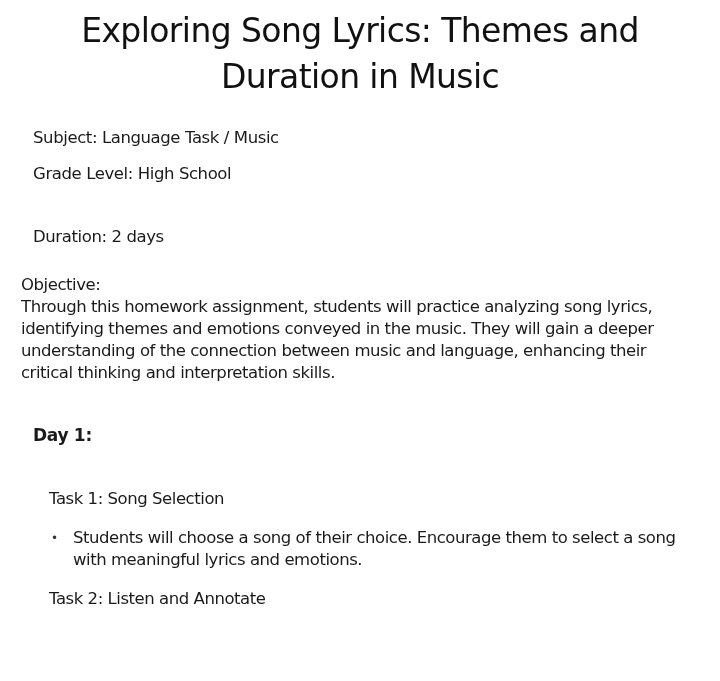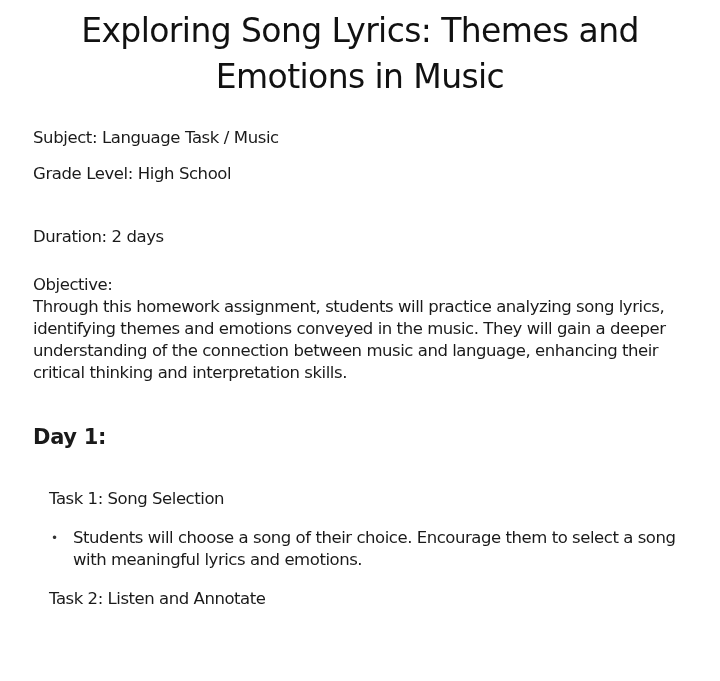--- a/index.html
+++ b/index.html
@@ -11,44 +11,44 @@
   .title {
     position:absolute; left:0; top:8px; width:720px;
     text-align:center; font-size:33px; line-height:46px;
     letter-spacing:-0.6px; color:#111; font-weight:normal; margin:0;
   }
   .meta {
     position:absolute; left:33px; font-size:16.5px; line-height:20px;
     letter-spacing:-0.4px; margin:0;
   }
   .objective {
-    position:absolute; left:33px; top:274px; width:670px;
+    position:absolute; left:21px; top:274px; width:670px;
     font-size:16.5px; line-height:22px; letter-spacing:-0.45px; margin:0;
   }
   .day {
-    position:absolute; left:33px; top:425px; font-size:21px;
+    position:absolute; left:33px; top:425px; font-size:17px;
     font-weight:bold; letter-spacing:-0.3px; margin:0;
   }
   .tasks {
     position:absolute; left:33px; top:472px; width:680px;
     font-size:16.5px; line-height:22.5px; letter-spacing:-0.45px;
   }
   .task-title { margin:16px; }
   ul.bullets { list-style:none; margin:0; padding:0 0 0 40px; }
   ul.bullets li { position:relative; margin:0; }
   ul.bullets li::before {
     content:"\2022"; position:absolute; left:-22px; top:0; font-size:12px; color:#333;
   }
 </style>
 </head>
 <body>
 
 <h1 class="title">
   <span>Exploring Song Lyrics: Themes and</span><br>
-  <span>Emotions in Music</span>
+  <span>Duration in Music</span>
 </h1>
 
 <p class="meta" style="top:128px">Subject: Language Task / Music</p>
 <p class="meta" style="top:164px">Grade Level: High School</p>
 <p class="meta" style="top:227px">Duration: 2 days</p>
 
 <div class="objective">
   <div>Objective:</div>
   <div>Through this homework assignment, students will practice analyzing song lyrics, identifying themes and emotions conveyed in the music. They will gain a deeper understanding of the connection between music and language, enhancing their critical thinking and interpretation skills.</div>
 </div>

